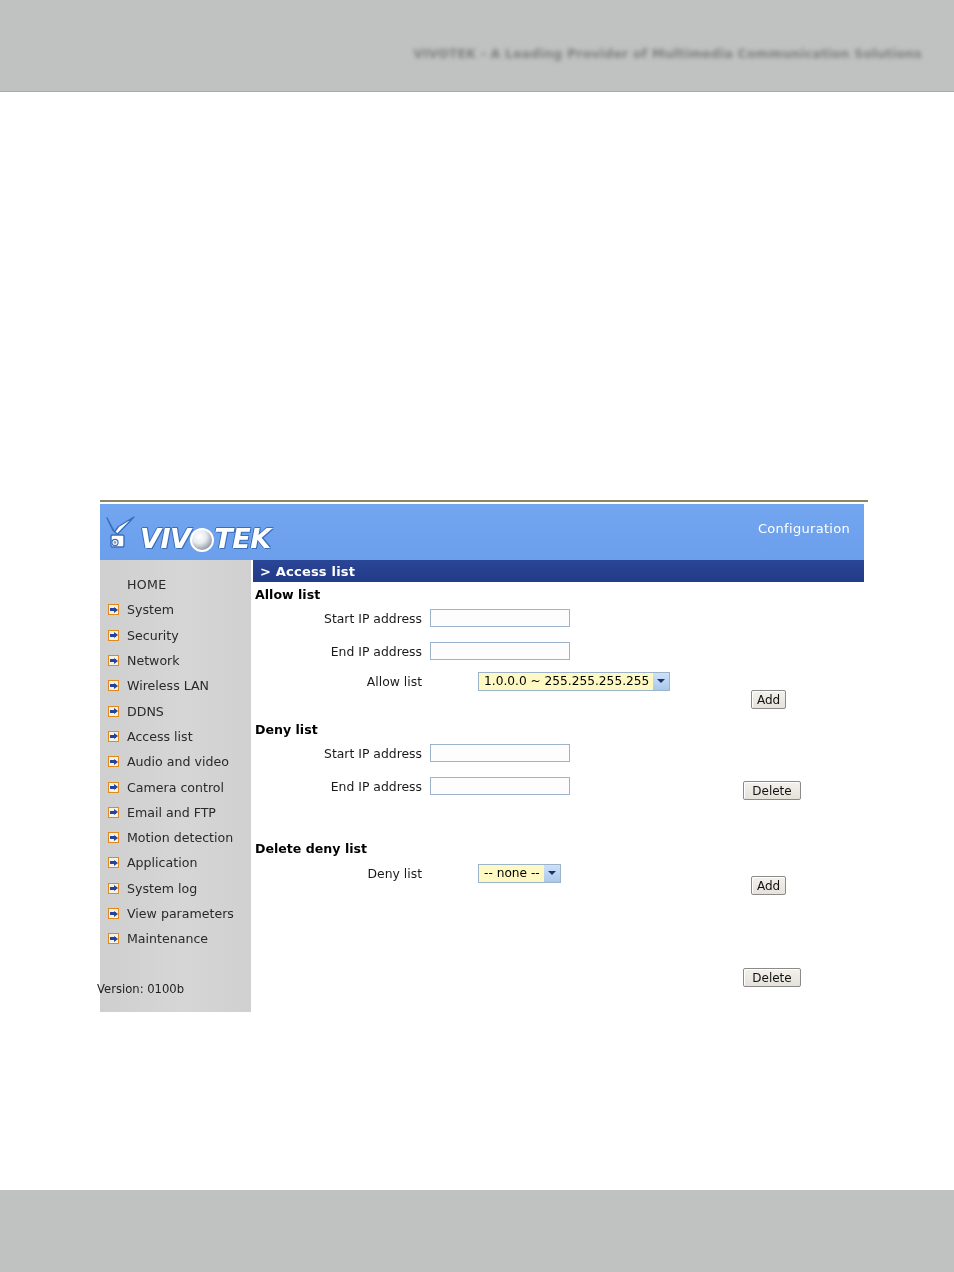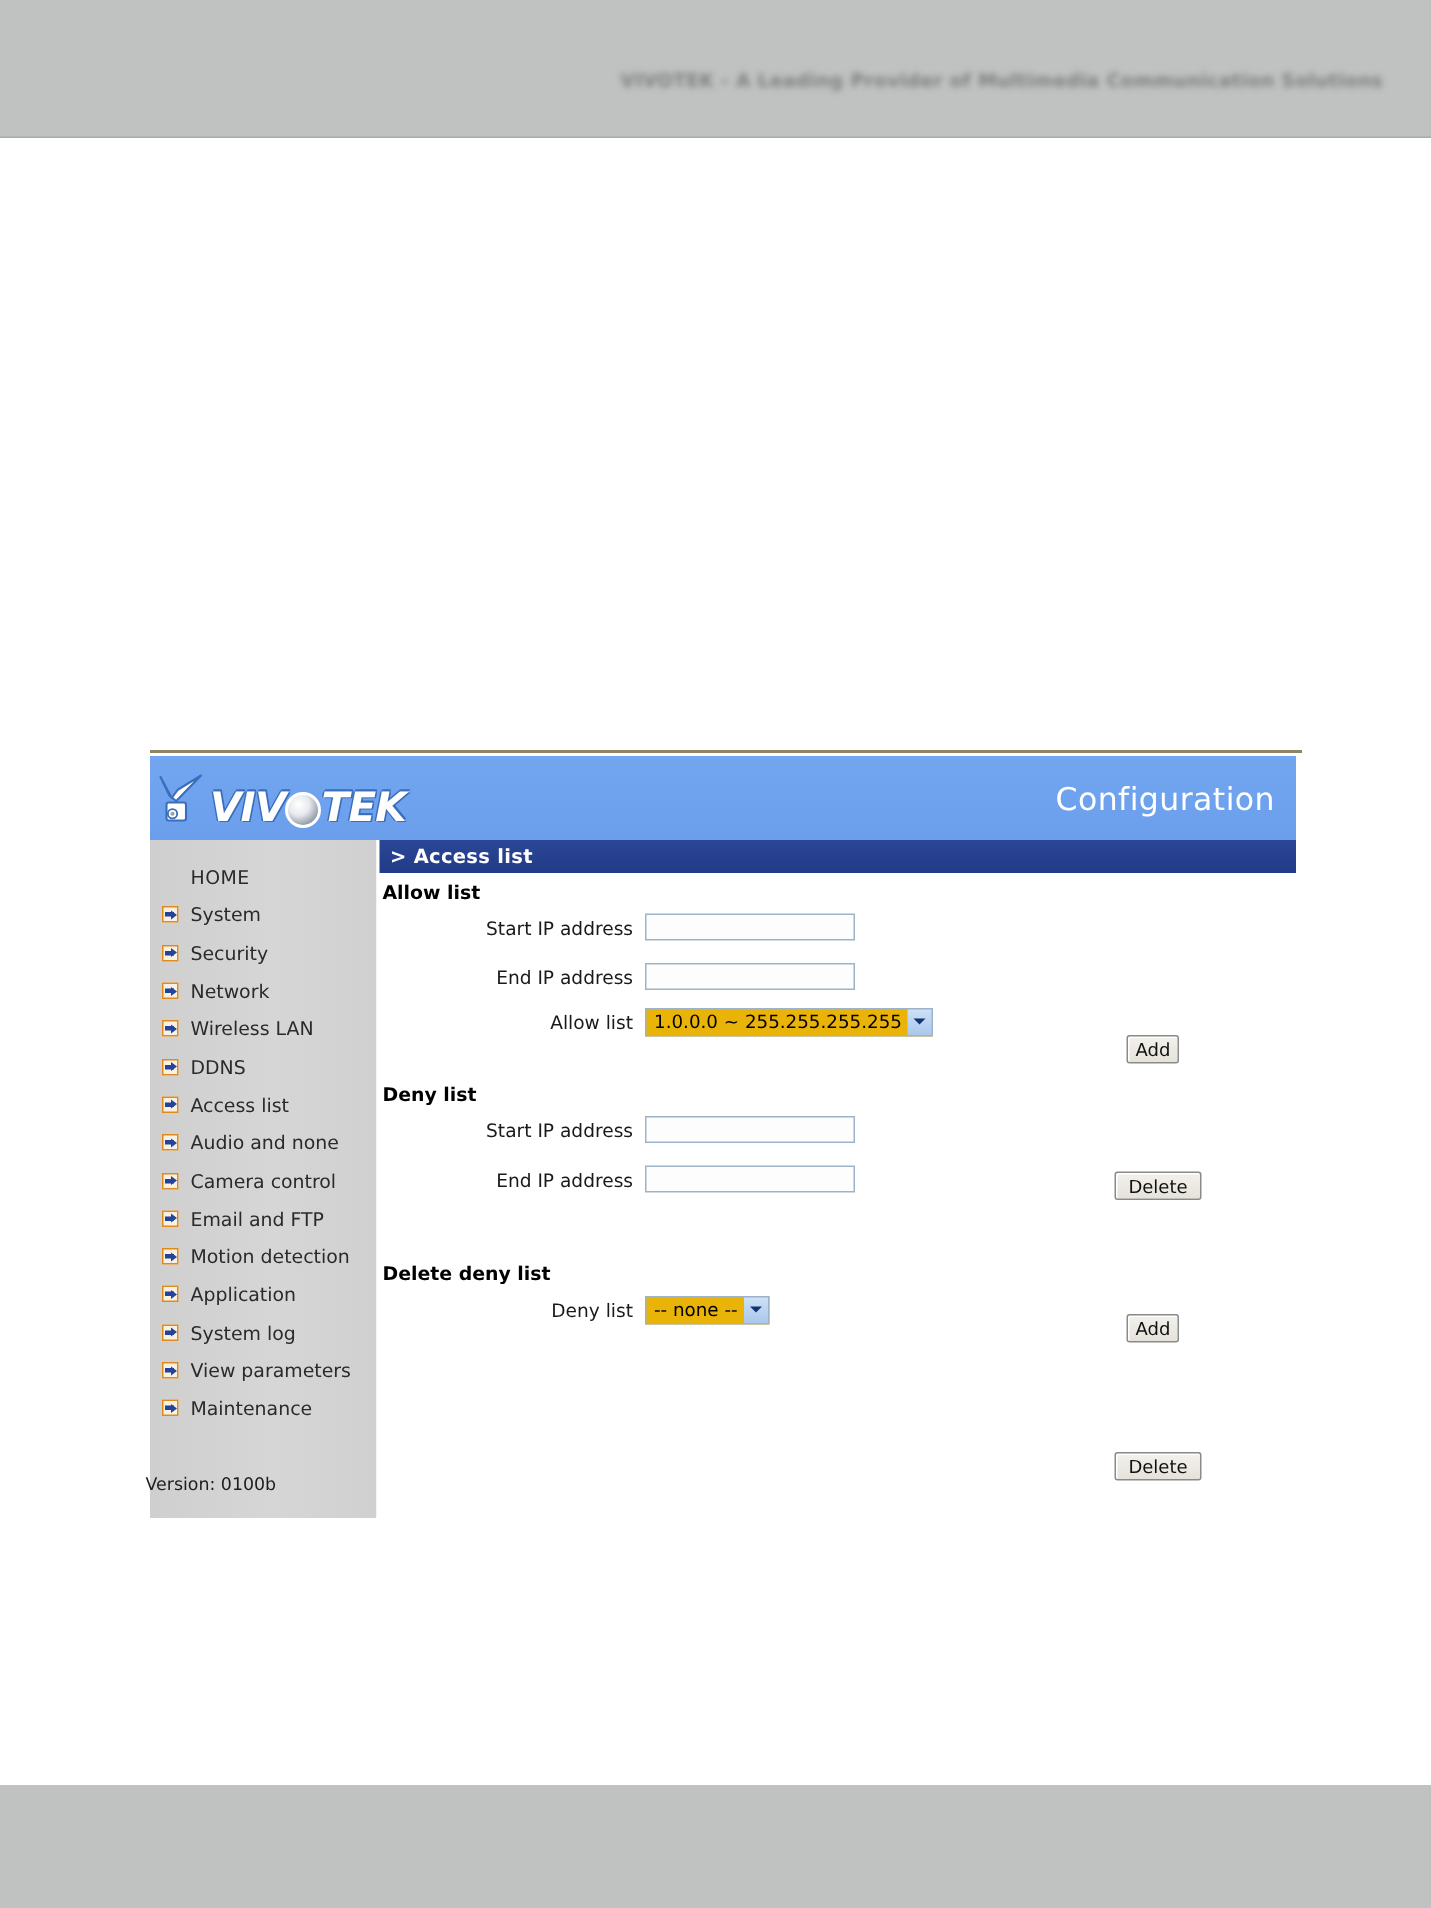--- a/index.html
+++ b/index.html
@@ -115,21 +115,21 @@
     border: 2px solid #ffffff;
     box-sizing: border-box;
     margin: 0 0px;
     position: relative;
     top: 1px;
   }
   .masthead-title {
     position: absolute;
     right: 14px;
     top: 17px;
-    font-size: 21px;
+    font-size: 13px;
     color: #ffffff;
     letter-spacing: .3px;
     margin-left: 12px;
   }
 
   
   .ui-body {
     position: relative;
     height: 452px;
   }
@@ -247,22 +247,23 @@
     font-size: 12px;
     color: #000;
     padding: 0 3px;
     outline: none;
   }
   .selbox {
     height: 19px;
     display: inline-flex;
     align-items: flex-start;
     border: 1px solid #9db3c9;
-    background: #eab308;
-    box-sizing: border-box;
+    background: #fef9c3;
+    box-sizing: border-box;
+    margin-left: 48px;
   }
   .selbox .selval {
     font-size: 12.2px;
     color: #000;
     padding: 0 4px 0 5px;
     white-space: nowrap;
     line-height: 17px;
   }
   .selbox .selarrow {
     width: 16px;
@@ -363,21 +364,21 @@
         <div class="nav-item">
           <span class="nav-bullet"></span>
           <span class="nav-label">DDNS</span>
         </div>
         <div class="nav-item">
           <span class="nav-bullet"></span>
           <span class="nav-label">Access list</span>
         </div>
         <div class="nav-item">
           <span class="nav-bullet"></span>
-          <span class="nav-label">Audio and none</span>
+          <span class="nav-label">Audio and video</span>
         </div>
         <div class="nav-item">
           <span class="nav-bullet"></span>
           <span class="nav-label">Camera control</span>
         </div>
         <div class="nav-item">
           <span class="nav-bullet"></span>
           <span class="nav-label">Email and FTP</span>
         </div>
         <div class="nav-item">

